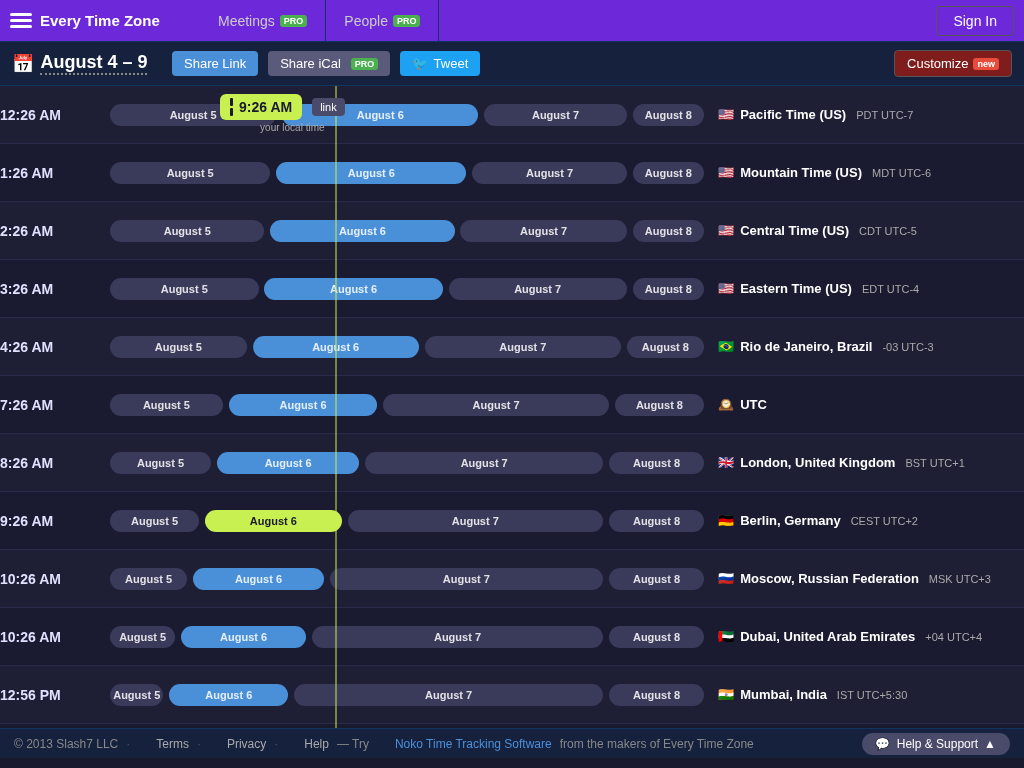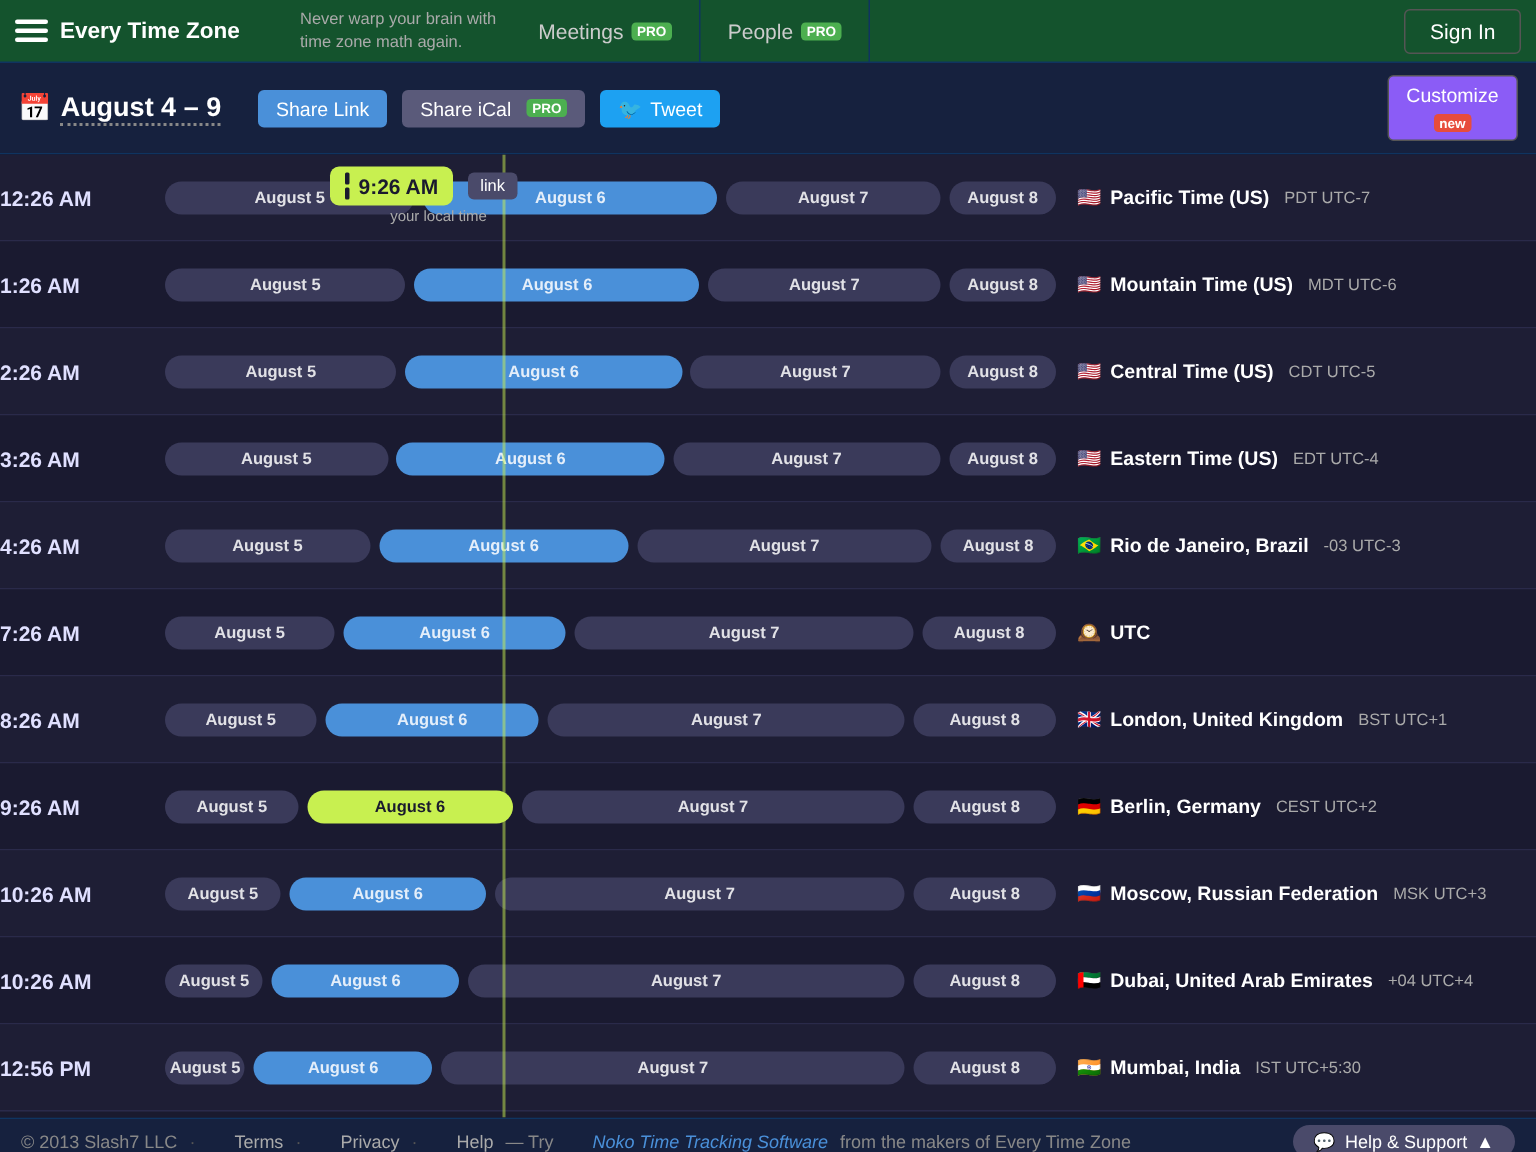--- a/index.html
+++ b/index.html
@@ -8,21 +8,21 @@
       background: #1a1a2e;
       color: #fff;
       font-size: 13px;
       overflow-x: hidden;
     }
 
     
     .header {
       display: flex;
       align-items: center;
-      background: #14532d;
+      background: #6d28d9;
       height: 42px;
       padding: 0 10px;
       border-bottom: 1px solid #0f3460;
     }
     .logo-area {
       display: flex;
       align-items: center;
       gap: 8px;
       min-width: 180px;
     }
@@ -126,31 +126,30 @@
       font-size: 13px;
       font-weight: 500;
       border: none;
       color: #fff;
     }
     .btn-share-link { background: #4a90d9; }
     .btn-share-ical { background: #5a5a7a; }
     .btn-tweet { background: #1da1f2; }
     .btn-customize {
       margin-left: auto;
-      background: #8b5cf6;
+      background: #7f1d1d;
       border: 1px solid #555;
       color: #fff;
       display: flex;
       align-items: center;
       gap: 5px;
       padding: 5px 12px;
       border-radius: 4px;
       cursor: pointer;
       font-size: 13px;
-      flex-direction: column;
     }
     .new-badge {
       font-size: 9px;
       background: #e74c3c;
       color: #fff;
       border-radius: 3px;
       padding: 1px 4px;
       font-weight: 700;
     }
 
@@ -317,24 +316,20 @@
 <body>
 
 <header class="header">
   <div class="logo-area">
     <div class="logo-icon">
       <span></span>
         <span></span>
         <span></span>
     </div>
     <span class="logo-text">Every Time Zone</span>
-  </div>
-  <div class="tagline">
-    <span>Never warp your brain with</span><br>
-    <span>time zone math again.</span>
   </div>
   <nav class="nav-tabs">
     <div class="nav-tab">
       <span>Meetings</span>
       <span class="pro-badge">Pro</span>
     </div>
     <div class="nav-tab">
       <span>People</span>
       <span class="pro-badge">Pro</span>
     </div>
@@ -540,20 +535,20 @@
 
 <footer class="footer">
   <span>© 2013 Slash7 LLC</span>
   <span class="footer-sep">·</span>
   <a href="#">Terms</a>
   <span class="footer-sep">·</span>
   <a href="#">Privacy</a>
   <span class="footer-sep">·</span>
   <a href="#">Help</a>
   <span>— Try</span>
-  <a href="#" style="color:#4a90d9;font-style:italic;">Noko Time Tracking Software</a>
+  <a href="#" style="color:#4a90d9;">Noko Time Tracking Software</a>
   <span>from the makers of Every Time Zone</span>
   <div class="help-support-btn">
     <span>💬</span>
     <span>Help &amp; Support</span>
     <span>▲</span>
   </div>
 </footer>
 
 </body></html>

